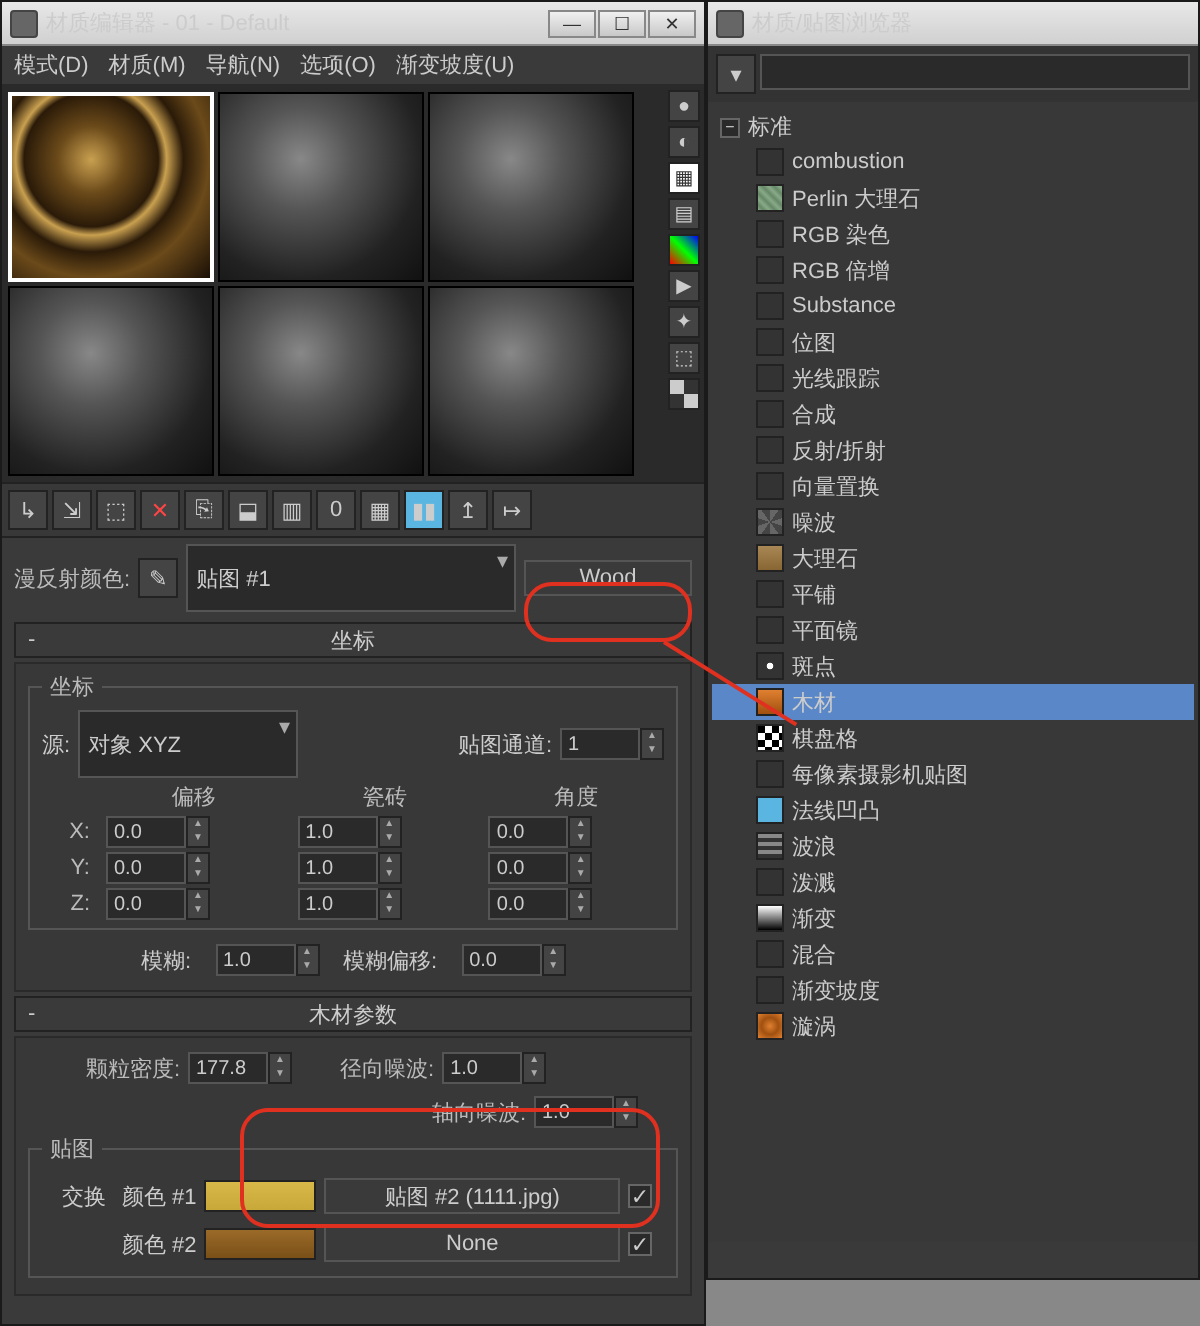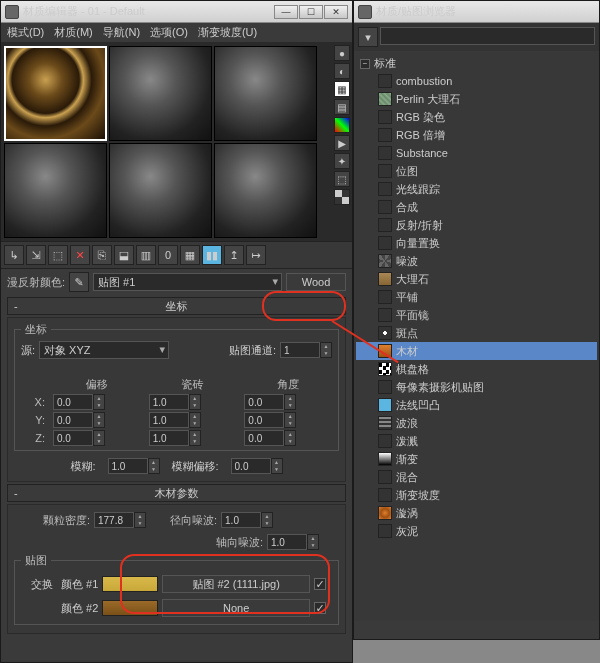--- a/index.html
+++ b/index.html
@@ -23,34 +23,34 @@
 .stool.a{background:#fff;color:#333}
 .stool.b{background:linear-gradient(45deg,#f00,#0f0,#00f)}
 .stool.c{background:repeating-conic-gradient(#333 0 25%,#ccc 0 50%)}
 
 .toolbar{display:flex;gap:2px;padding:3px;background:#383838;border-top:1px solid #222;border-bottom:1px solid #222}
 .tb{width:20px;height:20px;background:#444;border:1px solid #222;display:flex;align-items:center;justify-content:center;font-size:11px}
 .tb.red{color:#f44}
 .tb.hl{background:#5ab5e0}
 
 .row{display:flex;align-items:center;gap:4px;padding:3px 6px}
-.dropdown{background:#2a2a2a;border:1px solid #555;height:18px;display:flex;align-items:center;padding:0 4px;position:relative}
+.dropdown{background:#2a2a2a;border:1px solid #555;height:18px;display:flex;align-items:center;padding:16px 4px;position:relative}
 .dropdown::after{content:"▾";position:absolute;right:3px;top:1px;color:#aaa}
-.woodbtn{width:60px;height:18px;background:#3a3a3a;border:1px solid #555;display:flex;align-items:center;justify-content:center;color:#bbb}
+.woodbtn{width:84px;height:18px;background:#3a3a3a;border:1px solid #555;display:flex;align-items:center;justify-content:center;color:#bbb}
 
 .rollhead{background:#3a3a3a;height:18px;display:flex;align-items:center;justify-content:center;border:1px solid #222;margin:2px 6px;position:relative}
 .rollhead::before{content:"-";position:absolute;left:6px}
 .panel{margin:2px 6px;padding:4px 6px;border:1px solid #2a2a2a;background:#383838}
 fieldset{border:1px solid #555;padding:4px 6px;margin-bottom:4px}
 legend{padding:0 4px;color:#bbb}
 .spin{display:flex;align-items:center}
 .spin input{width:40px;height:16px;background:#2a2a2a;border:1px solid #555;color:#ccc;padding:0 3px;font-size:10px}
 .spinbt{width:12px;height:16px;background:#444;border:1px solid #222;display:flex;flex-direction:column}
 .spinbt span{flex:1;font-size:5px;text-align:center;line-height:7px;color:#aaa}
-.grid3{display:grid;grid-template-columns:24px 1fr 1fr 1fr;gap:2px 8px;align-items:center;margin-top:18px}
+.grid3{display:grid;grid-template-columns:24px 1fr 1fr 1fr;gap:2px 8px;align-items:center;margin-top:2px}
 .grid3 .hd{text-align:center;color:#bbb}
 .lbl{text-align:right;color:#bbb}
 
 .swatch{width:56px;height:16px;border:1px solid #222}
 .sw1{background:linear-gradient(#d8b848,#c8a838)}
 .sw2{background:linear-gradient(#9a6a28,#7a5018)}
 .mapbtn{flex:1;height:18px;background:#3a3a3a;border:1px solid #555;display:flex;align-items:center;justify-content:center;font-size:10px}
 .chk{width:12px;height:12px;background:#2a2a2a;border:1px solid #666;display:flex;align-items:center;justify-content:center;font-size:9px;color:#ddd}
 
 
@@ -148,21 +148,21 @@
   </div>
 
   <div class="rollhead">
     <span>坐标</span>
   </div>
   <div class="panel">
     <fieldset>
       <legend>坐标</legend>
       <div class="row" style="padding:0">
         <span>源:</span>
-        <div class="dropdown" style="width:130px">
+        <div class="dropdown" style="width:110px">
           <span>对象 XYZ</span>
         </div>
         <span style="margin-left:auto">贴图通道:</span>
         <div class="spin">
             <input disabled="" value="1" style="">
             <div class="spinbt">
               <span>▲</span>
               <span>▼</span>
             </div>
           </div>
@@ -427,22 +427,18 @@
         <span>混合</span>
       </div>
       <div class="titem">
         <div class="tico blank"></div>
         <span>渐变坡度</span>
       </div>
       <div class="titem">
         <div class="tico swirl"></div>
         <span>漩涡</span>
       </div>
-      <div class="titem">
-        <div class="tico blank"></div>
-        <span>灰泥</span>
-      </div>
     </div>
 </div>
 
 <div class="anno" style="left:262px;top:291px;width:84px;height:30px"></div>
 <div class="anno" style="left:120px;top:554px;width:210px;height:60px"></div>
 <div class="line" style="left:332px;top:320px;width:78px;transform:rotate(32deg)"></div>
 
 </body></html>

